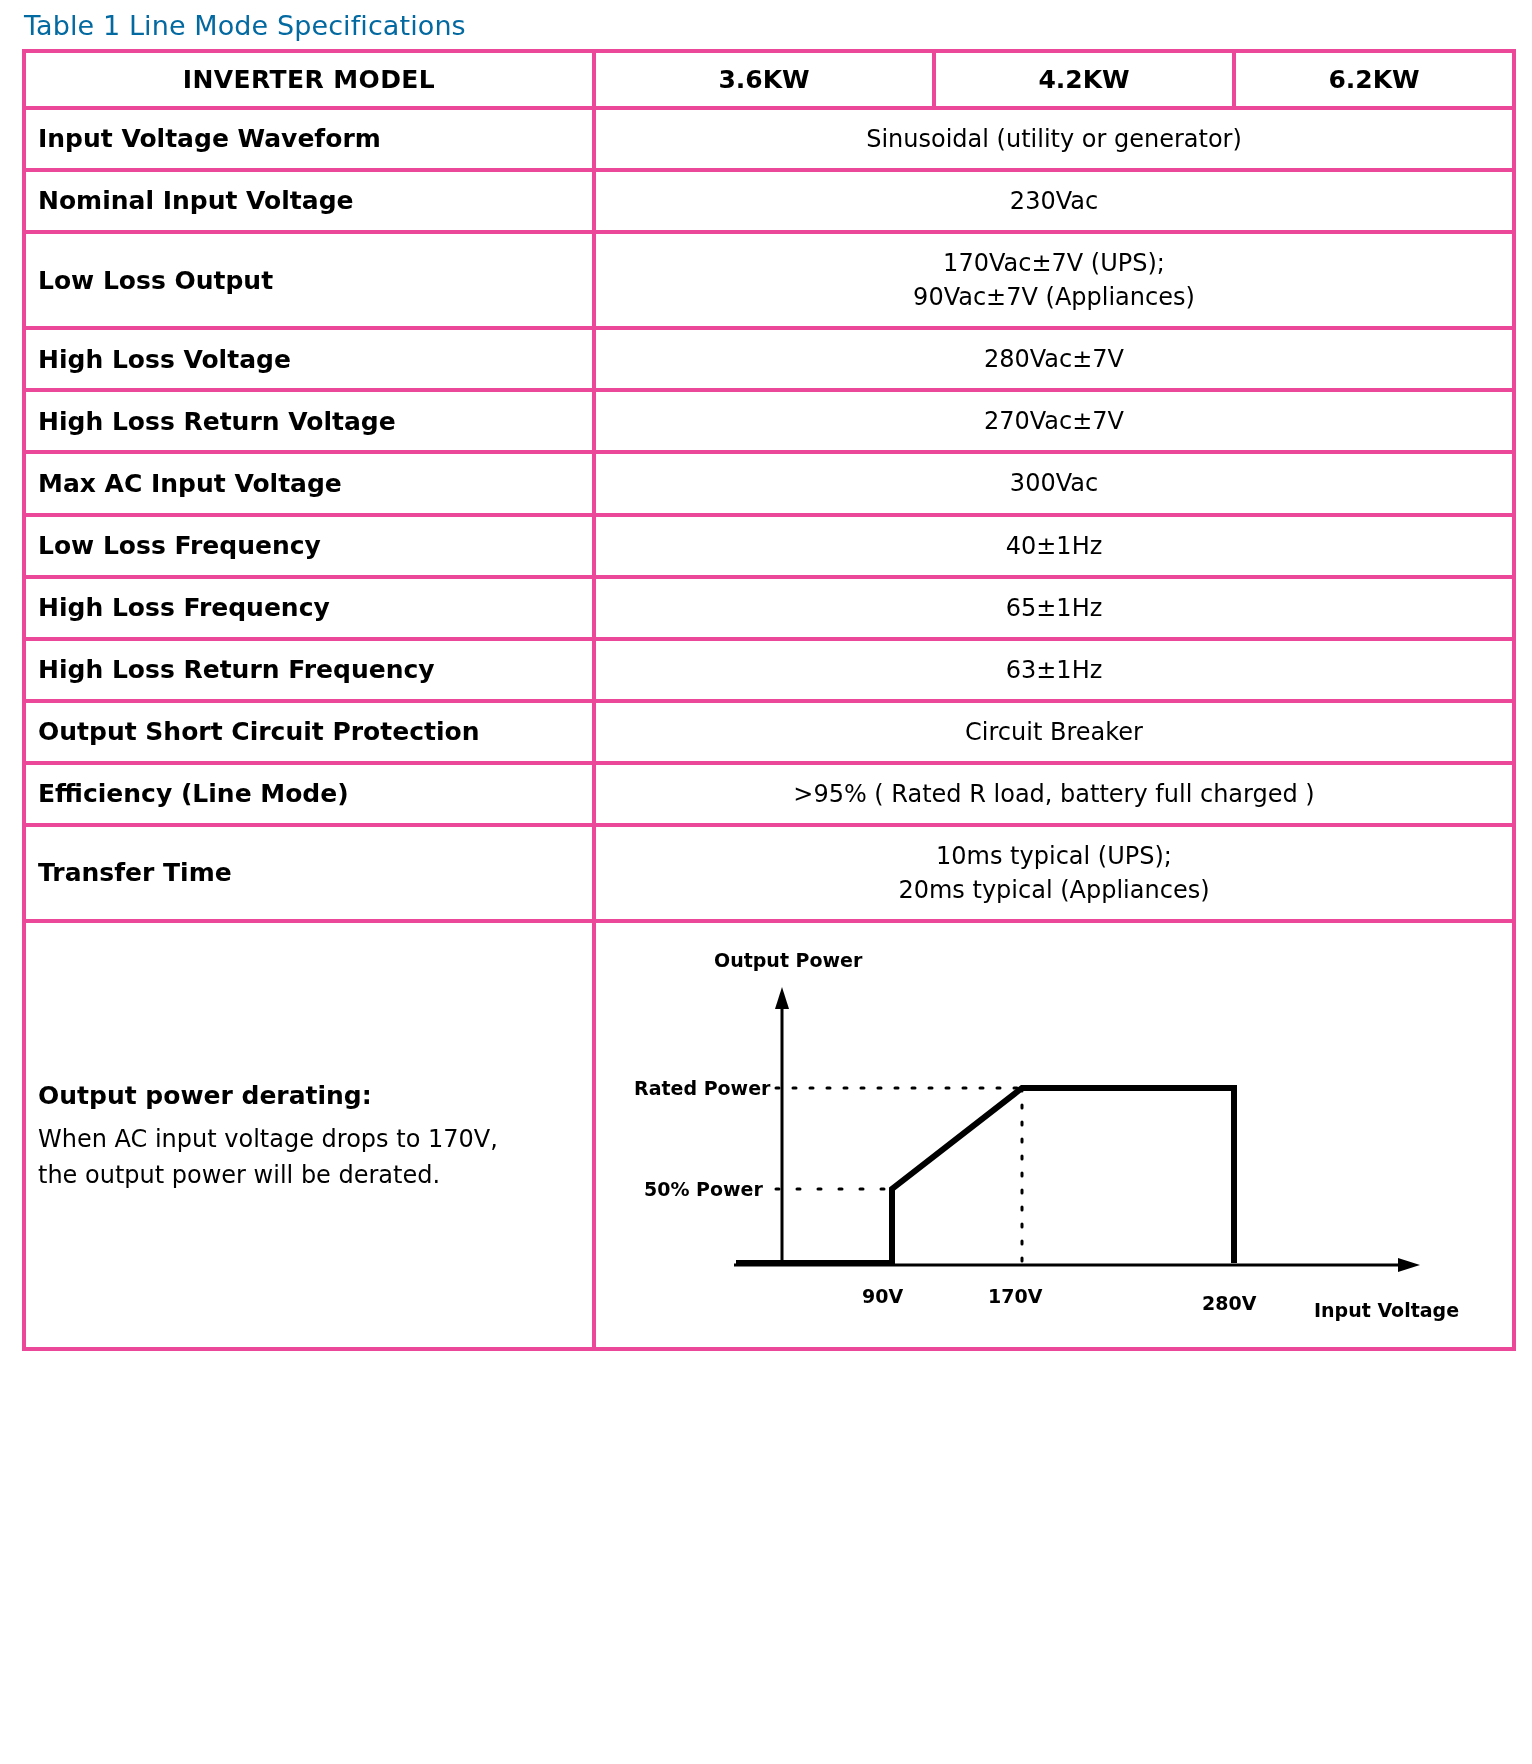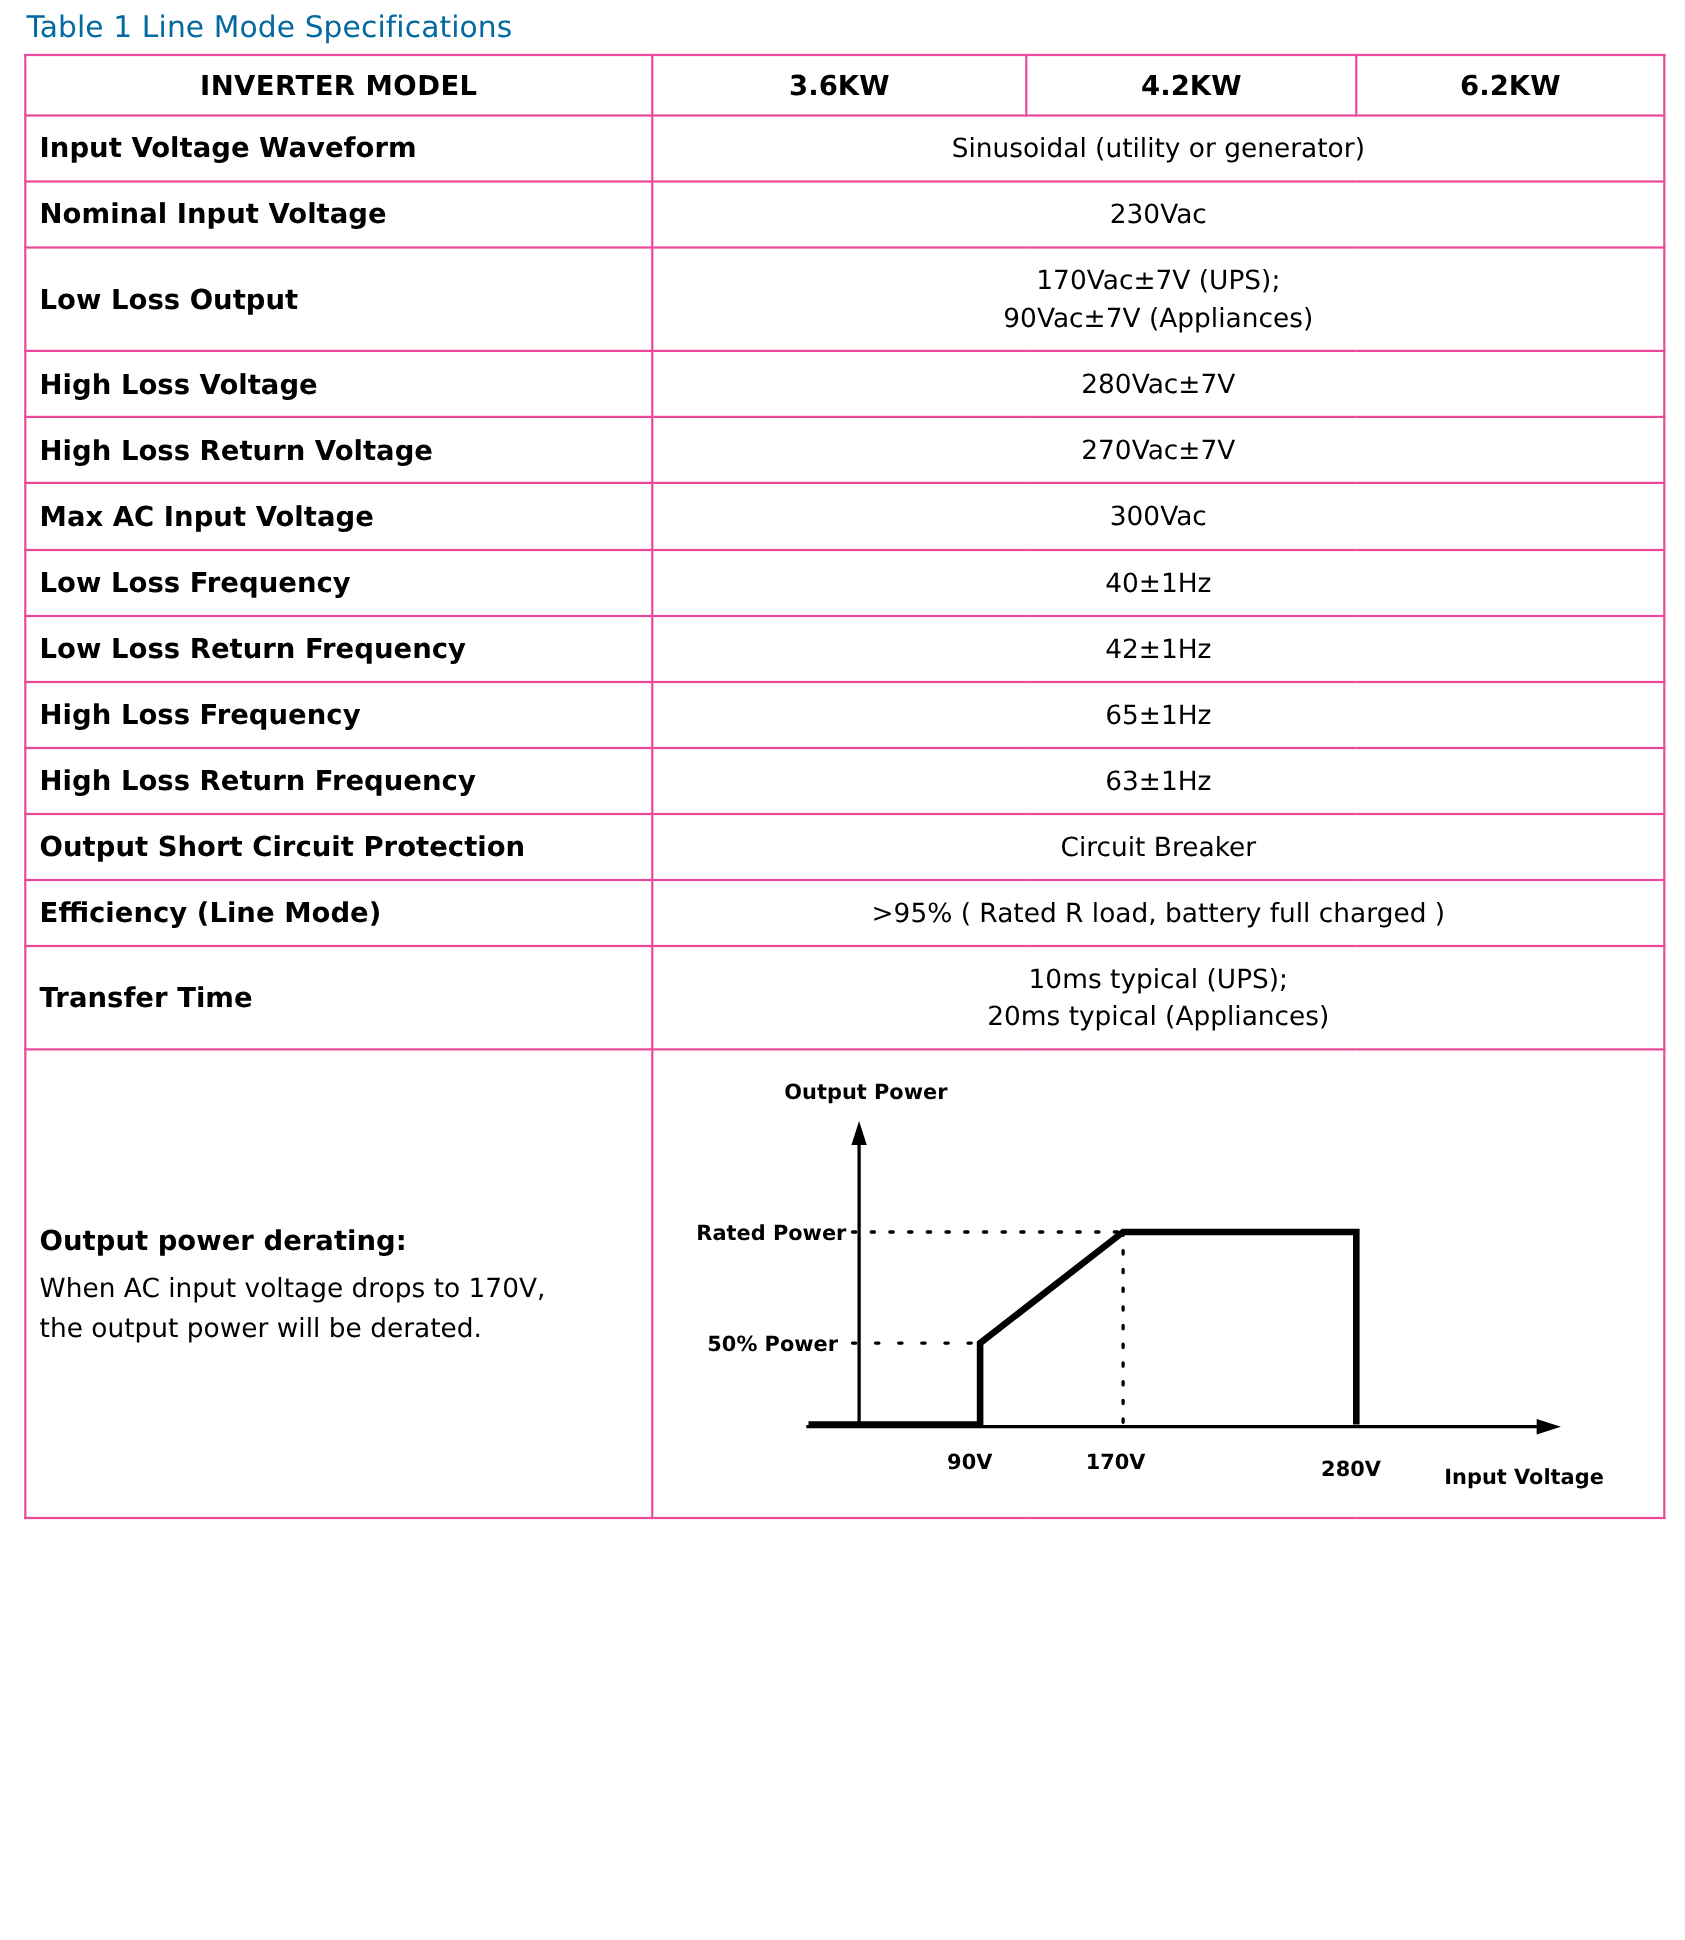--- a/index.html
+++ b/index.html
@@ -25,21 +25,21 @@
     color: #0369a1;
     margin: 0 0 8px 2px;
     letter-spacing: 0.1px;
   }
   table.spec {
     border-collapse: collapse;
     width: 1490px;
     table-layout: fixed;
   }
   table.spec td, table.spec th {
-    border: 2px solid #ec4899;
+    border: 4px solid #ec4899;
     padding: 12px;
     vertical-align: middle;
   }
   .col-label { width: 570px; }
   .col-m1 { width: 340px; }
   .col-m2 { width: 300px; }
   .col-m3 { width: 280px; }
 
   .hdr-label {
     text-align: center;
@@ -147,24 +147,20 @@
         <td class="rowlabel">Max AC Input Voltage</td>
         <td class="rowvalue" colspan="3">300Vac</td>
       </tr>
 
 
       <tr>
         <td class="rowlabel">Low Loss Frequency</td>
         <td class="rowvalue" colspan="3">40±1Hz</td>
       </tr>
 
-      <tr>
-        <td class="rowlabel">Low Loss Return Frequency</td>
-        <td class="rowvalue" colspan="3">42±1Hz</td>
-      </tr>
 
       <tr>
         <td class="rowlabel">High Loss Frequency</td>
         <td class="rowvalue" colspan="3">65±1Hz</td>
       </tr>
 
       <tr>
         <td class="rowlabel">High Loss Return Frequency</td>
         <td class="rowvalue" colspan="3">63±1Hz</td>
       </tr>

